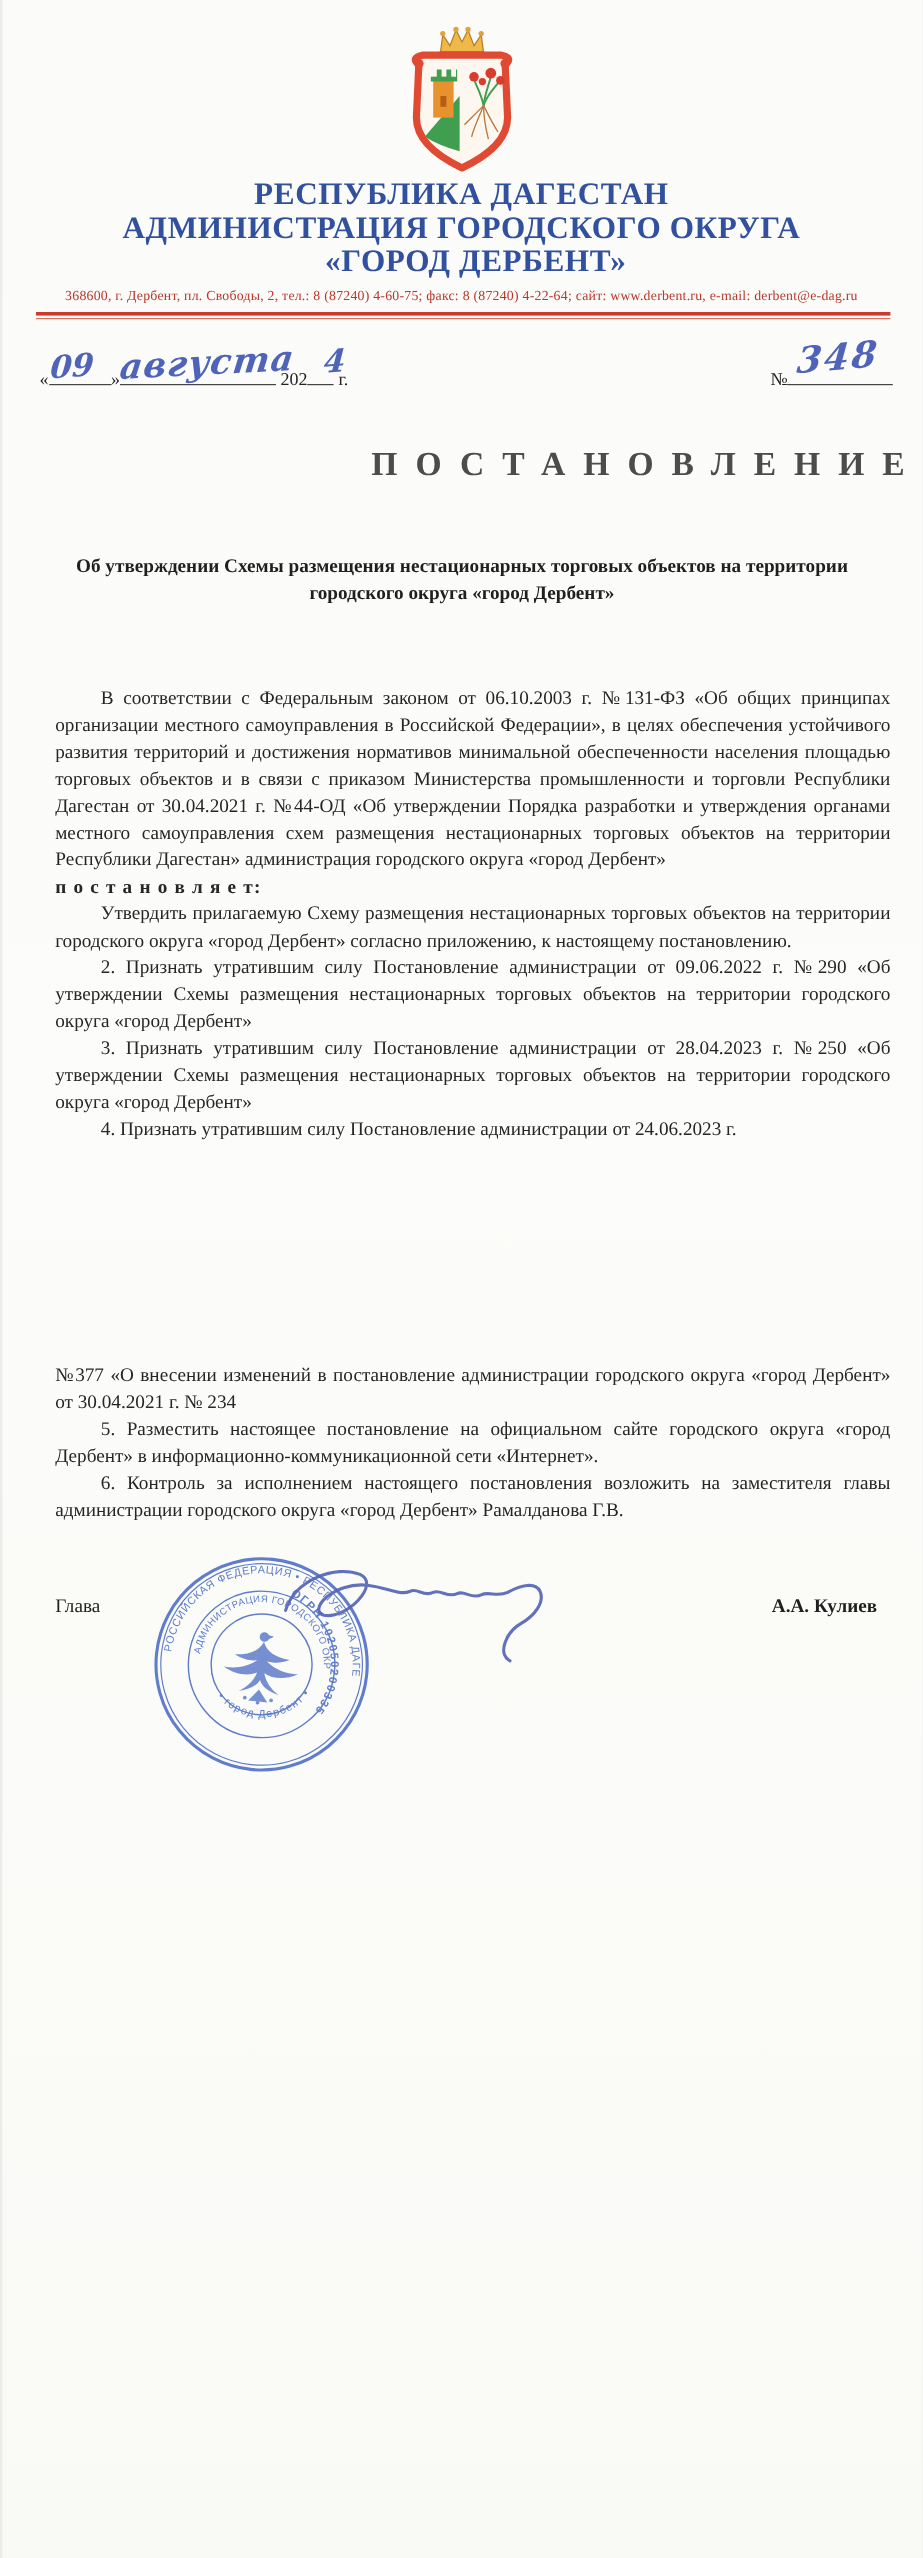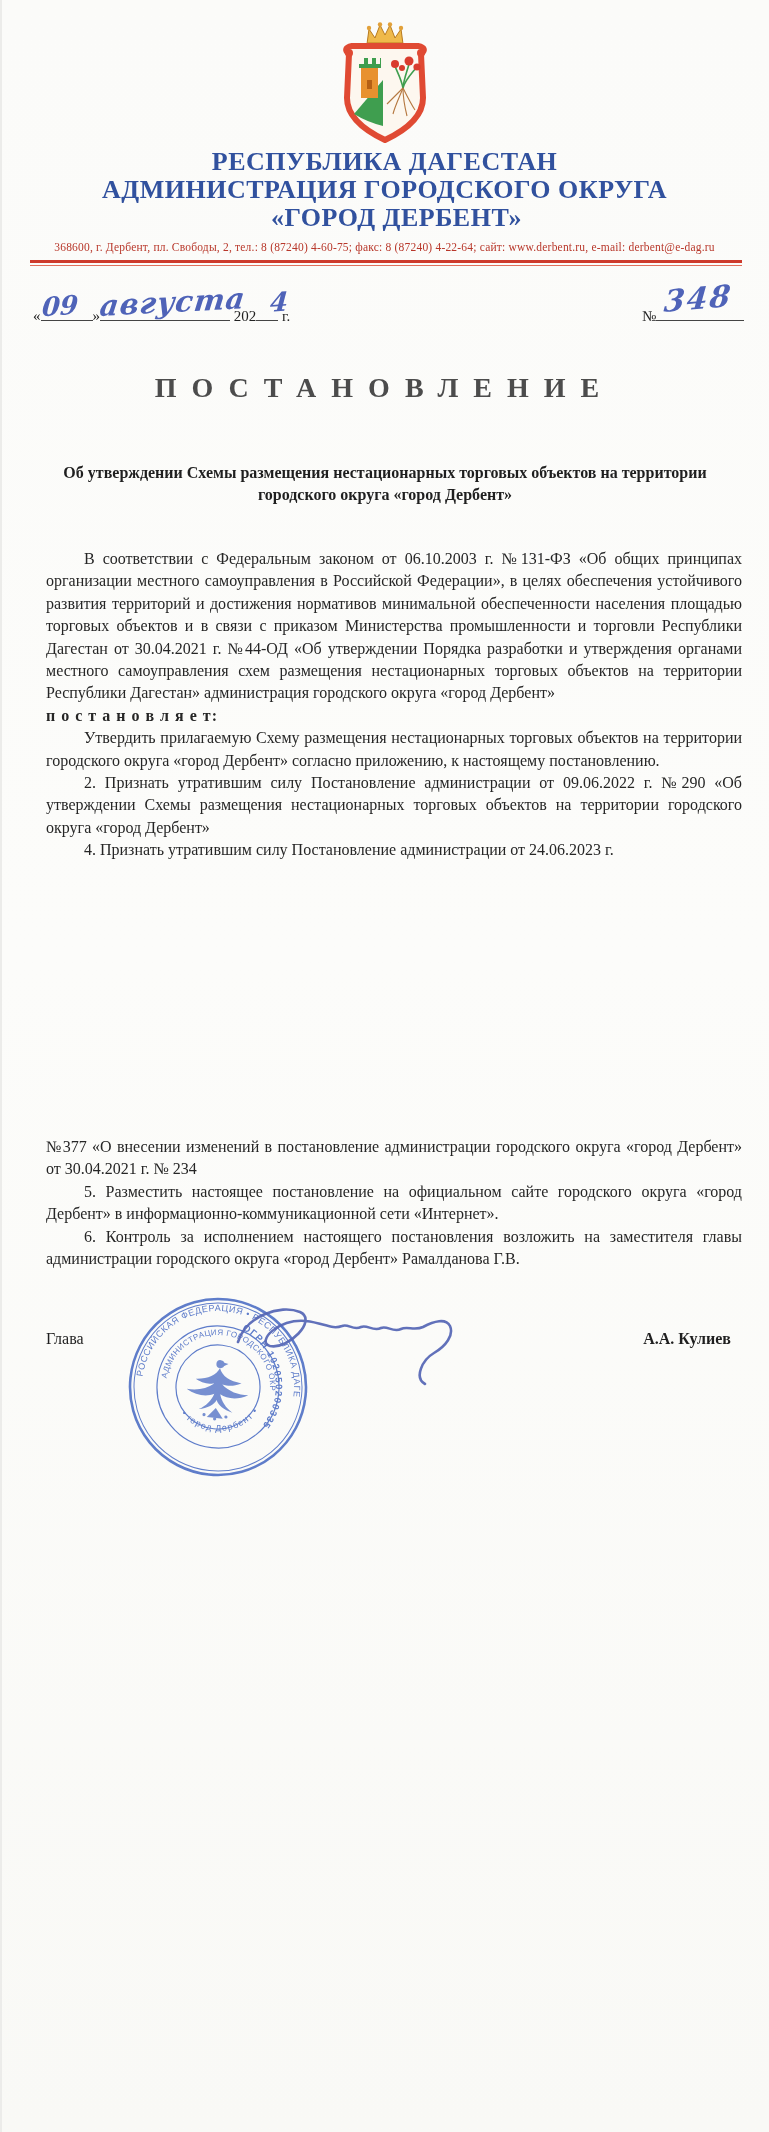--- a/index.html
+++ b/index.html
@@ -16,21 +16,21 @@
   .abs{position:absolute;}
   
   .blue-head{width:100%;text-align:center;font-weight:bold;color:#31519e;font-size:26px;line-height:28px;letter-spacing:.5px;}
   .addr{width:100%;text-align:center;color:#b8372a;font-size:11.5px;letter-spacing:.2px;}
   .redrule{left:30px;width:712px;height:2px;border-top:3px solid #cd3a2c;border-bottom:1px solid #e0705d;}
   
   .dateline{font-size:15px;color:#222;}
   .ul{display:inline-block;border-bottom:1px solid #444;height:14px;vertical-align:baseline;}
   .script{font-family:"DejaVu Serif",serif;font-style:italic;font-weight:bold;color:#4f63b8;white-space:nowrap;}
   
-  .doc-title{width:100%;text-align:center;font-weight:bold;font-size:28px;letter-spacing:15px;color:#4c4c4c;}
+  .doc-title{width:100%;text-align:right;font-weight:bold;font-size:28px;letter-spacing:15px;color:#4c4c4c;}
   .subject{left:55px;width:660px;text-align:center;font-weight:bold;font-size:16px;line-height:22px;color:#1f1f1f;}
   
   .body-block{left:46px;width:696px;font-size:16px;line-height:22.4px;color:#262626;}
   .body-block p{margin:0;text-align:justify;}
   .ind{text-indent:38px;}
   .resolve{font-weight:bold;letter-spacing:1px;}
   
   .sig-label{font-weight:normal;font-size:16px;color:#1f1f1f;}
   .sig-name{font-weight:bold;font-size:16px;color:#1f1f1f;text-align:right;}
   .stamp-wrap{opacity:.88;transform:rotate(6deg);}
@@ -94,25 +94,26 @@
 
   <div class="abs script" style="left:42px;top:291px;font-size:26px;transform:rotate(-4deg) skewX(-8deg);">09</div>
   <div class="abs script" style="left:100px;top:285px;font-size:29px;letter-spacing:1px;transform:rotate(-3deg) skewX(-10deg);">августа</div>
   <div class="abs script" style="left:270px;top:287px;font-size:26px;transform:rotate(-4deg) skewX(-8deg);">4</div>
   <div class="abs script" style="left:664px;top:281px;font-size:30px;letter-spacing:2px;transform:rotate(-5deg) skewX(-10deg);">348</div>
 
   <div class="abs doc-title" style="top:372px;">ПОСТАНОВЛЕНИЕ</div>
 
   <div class="abs subject" style="top:462px;">Об утверждении Схемы размещения нестационарных торговых объектов на территории городского округа «город Дербент»</div>
 
-  <div class="abs body-block" style="top:548px;">
+  <div class="abs body-block" style="top:572px;">
     <p class="ind">В соответствии с Федеральным законом от 06.10.2003 г. №131-ФЗ «Об общих принципах организации местного самоуправления в Российской Федерации», в целях обеспечения устойчивого развития территорий и достижения нормативов минимальной обеспеченности населения площадью торговых объектов и в связи с приказом Министерства промышленности и торговли Республики Дагестан от 30.04.2021 г. №44-ОД «Об утверждении Порядка разработки и утверждения органами местного самоуправления схем размещения нестационарных торговых объектов на территории Республики Дагестан» администрация городского округа «город Дербент»</p>
     <p class="resolve">п о с т а н о в л я е т:</p>
     <p class="ind">Утвердить прилагаемую Схему размещения нестационарных торговых объектов на территории городского округа «город Дербент» согласно приложению, к настоящему постановлению.</p>
     <p class="ind">2.  Признать утратившим силу Постановление администрации от 09.06.2022 г. №290 «Об утверждении Схемы размещения нестационарных торговых объектов на территории городского округа «город Дербент»</p>
+    <p class="ind">3.  Признать утратившим силу Постановление администрации от 28.04.2023 г. №250 «Об утверждении Схемы размещения нестационарных торговых объектов на территории городского округа «город Дербент»</p>
     <p class="ind">4.  Признать утратившим силу Постановление администрации от 24.06.2023 г.</p>
   </div>
 
   <div class="abs body-block" style="top:1136px;">
     <p>№377 «О внесении изменений в постановление администрации городского округа «город Дербент» от 30.04.2021 г. № 234</p>
     <p class="ind">5.  Разместить настоящее постановление на официальном сайте городского округа «город Дербент» в информационно-коммуникационной сети «Интернет».</p>
     <p class="ind">6.  Контроль за исполнением настоящего постановления возложить на заместителя главы администрации городского округа «город Дербент» Рамалданова Г.В.</p>
   </div>
 
   <div class="abs sig-label" style="left:46px;top:1330px;">Глава</div>

